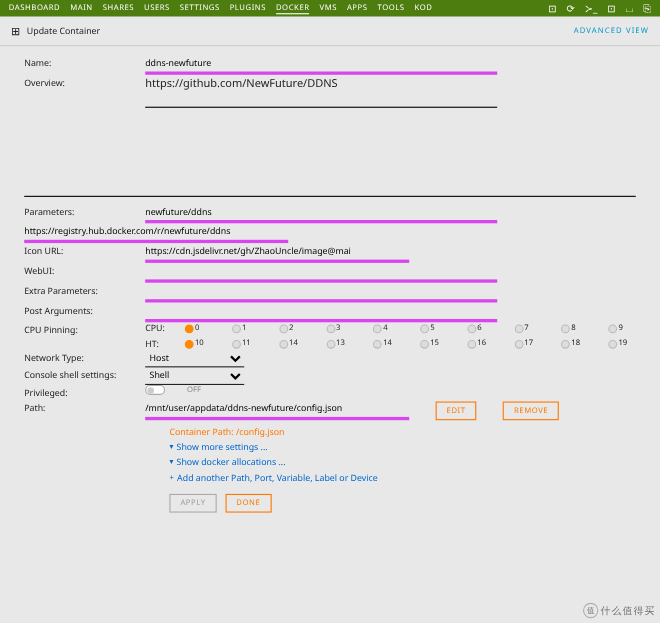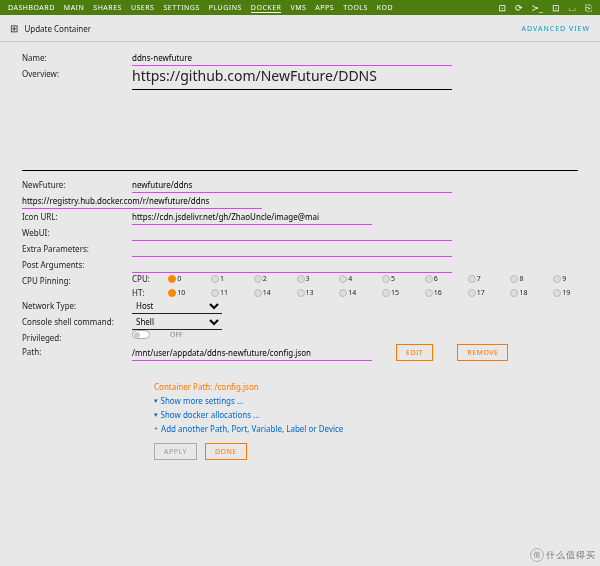--- a/index.html
+++ b/index.html
@@ -10,23 +10,23 @@
 .nav .act{border-bottom:1px solid #fff}
 .topright{margin-left:auto;display:flex;gap:9px;font-size:9px}
 .topright span{cursor:pointer}
 .titlebar{display:flex;align-items:center;padding:6px 10px;border-bottom:1px solid #ccc}
 .grip{font-size:10px;margin-right:6px}
 .adv{margin-left:auto;color:#0099cc;font-size:7px;letter-spacing:1px;cursor:pointer}
 .form{padding:8px 22px 0 22px}
 .row{display:flex;align-items:flex-start;margin-bottom:0;min-height:14px}
 .lbl{width:110px;font-size:8px;padding-top:2px}
 .fld{flex:1;min-width:0}
-.inp{width:320px;border:none;border-bottom:1px solid #d946ef;background:transparent;font-size:8px;padding:2px 0;outline:none}
+.inp{width:320px;border:none;border-bottom:3px solid #d946ef;background:transparent;font-size:8px;padding:2px 0;outline:none}
 .inp.sm{width:240px}
-.ov{border-bottom:1px solid #000;padding-bottom:4px;font-size:14px;width:320px}
+.ov{border-bottom:1px solid #000;padding-bottom:15px;font-size:10px;width:320px}
 .hr{border-bottom:1px solid #000;height:1px;margin:2px 0 6px 0}
 .pins{display:flex;flex-direction:column;gap:3px}
 .pinrow{display:flex;align-items:center;gap:18px}
 .pinlbl{width:22px;font-size:8px}
 .pin{display:flex;align-items:center;gap:1px;width:30px}
 .pin .dot{width:8px;height:8px;border-radius:50%;background:#ddd;border:1px solid #bbb;cursor:pointer}
 .pin .dot.on{background:#ff8800;border-color:#ff8800}
 .pin .num{font-size:7px}
 .sel{width:90px;border:none;border-bottom:1px solid #222;background:transparent;font-size:8px;padding:1px 0}
 .tog{display:inline-flex;align-items:center;gap:20px}
@@ -37,21 +37,21 @@
 .btn{border:1px solid #ff7700;color:#ff7700;background:transparent;padding:3px 9px;font-size:7px;letter-spacing:.5px;cursor:pointer}
 .btn.gray{border-color:#aaa;color:#999}
 .link{color:#ff7700;font-size:8px}
 .blue{color:#0066cc;font-size:8px;cursor:pointer;display:flex;align-items:center;gap:3px}
 .chev{font-size:7px}
 .actions{display:flex;gap:8px;padding:6px 0 0 132px}
 .wm{position:absolute;right:4px;bottom:4px;display:flex;align-items:center;gap:2px;opacity:.6}
 .wmc{width:14px;height:14px;border:1px solid #888;border-radius:50%;display:flex;align-items:center;justify-content:center;font-size:7px}
 .wmt{font-size:9px;letter-spacing:1px}
 .bigov{height:78px}
-.extras{padding-left:132px;margin-top:20px}
+.extras{padding-left:132px;margin-top:5px}
 .extras>div{margin:3px 0}
 </style>
 </head>
 <body>
 
 <div class="topbar">
   <div class="nav" id="nav">
       <span>DASHBOARD</span>
       <span>MAIN</span>
       <span>SHARES</span>
@@ -87,21 +87,21 @@
     </div>
   <div class="row">
       <div class="lbl">Overview:</div>
       <div class="fld">
         <div class="ov">https://github.com/NewFuture/DDNS</div>
       </div>
     </div>
   <div class="bigov"></div>
   <div class="hr"></div>
   <div class="row">
-      <div class="lbl">NewFuture:</div>
+      <div class="lbl">Parameters:</div>
       <div class="fld"><input class="inp" value="newfuture/ddns" style=""></div>
     </div>
   <div class="row">
       <div class="fld"><input class="inp sm" value="https://registry.hub.docker.com/r/newfuture/ddns" style=""></div>
     </div>
   <div class="row">
       <div class="lbl">Icon URL:</div>
       <div class="fld"><input class="inp sm" value="https://cdn.jsdelivr.net/gh/ZhaoUncle/image@mai" style=""></div>
     </div>
   <div class="row">
@@ -207,21 +207,21 @@
             </div>
           </div>
         </div>
       </div>
     </div>
   <div class="row">
       <div class="lbl">Network Type:</div>
       <div class="fld"><select class="sel"><option>Host</option></select></div>
     </div>
   <div class="row">
-      <div class="lbl">Console shell command:</div>
+      <div class="lbl">Console shell settings:</div>
       <div class="fld"><select class="sel"><option>Shell</option></select></div>
     </div>
   <div class="row">
       <div class="lbl">Privileged:</div>
       <div class="fld"><div class="tog">
           <div class="sw"></div>
           <span class="off">OFF</span>
         </div></div>
     </div>
   <div class="row">

